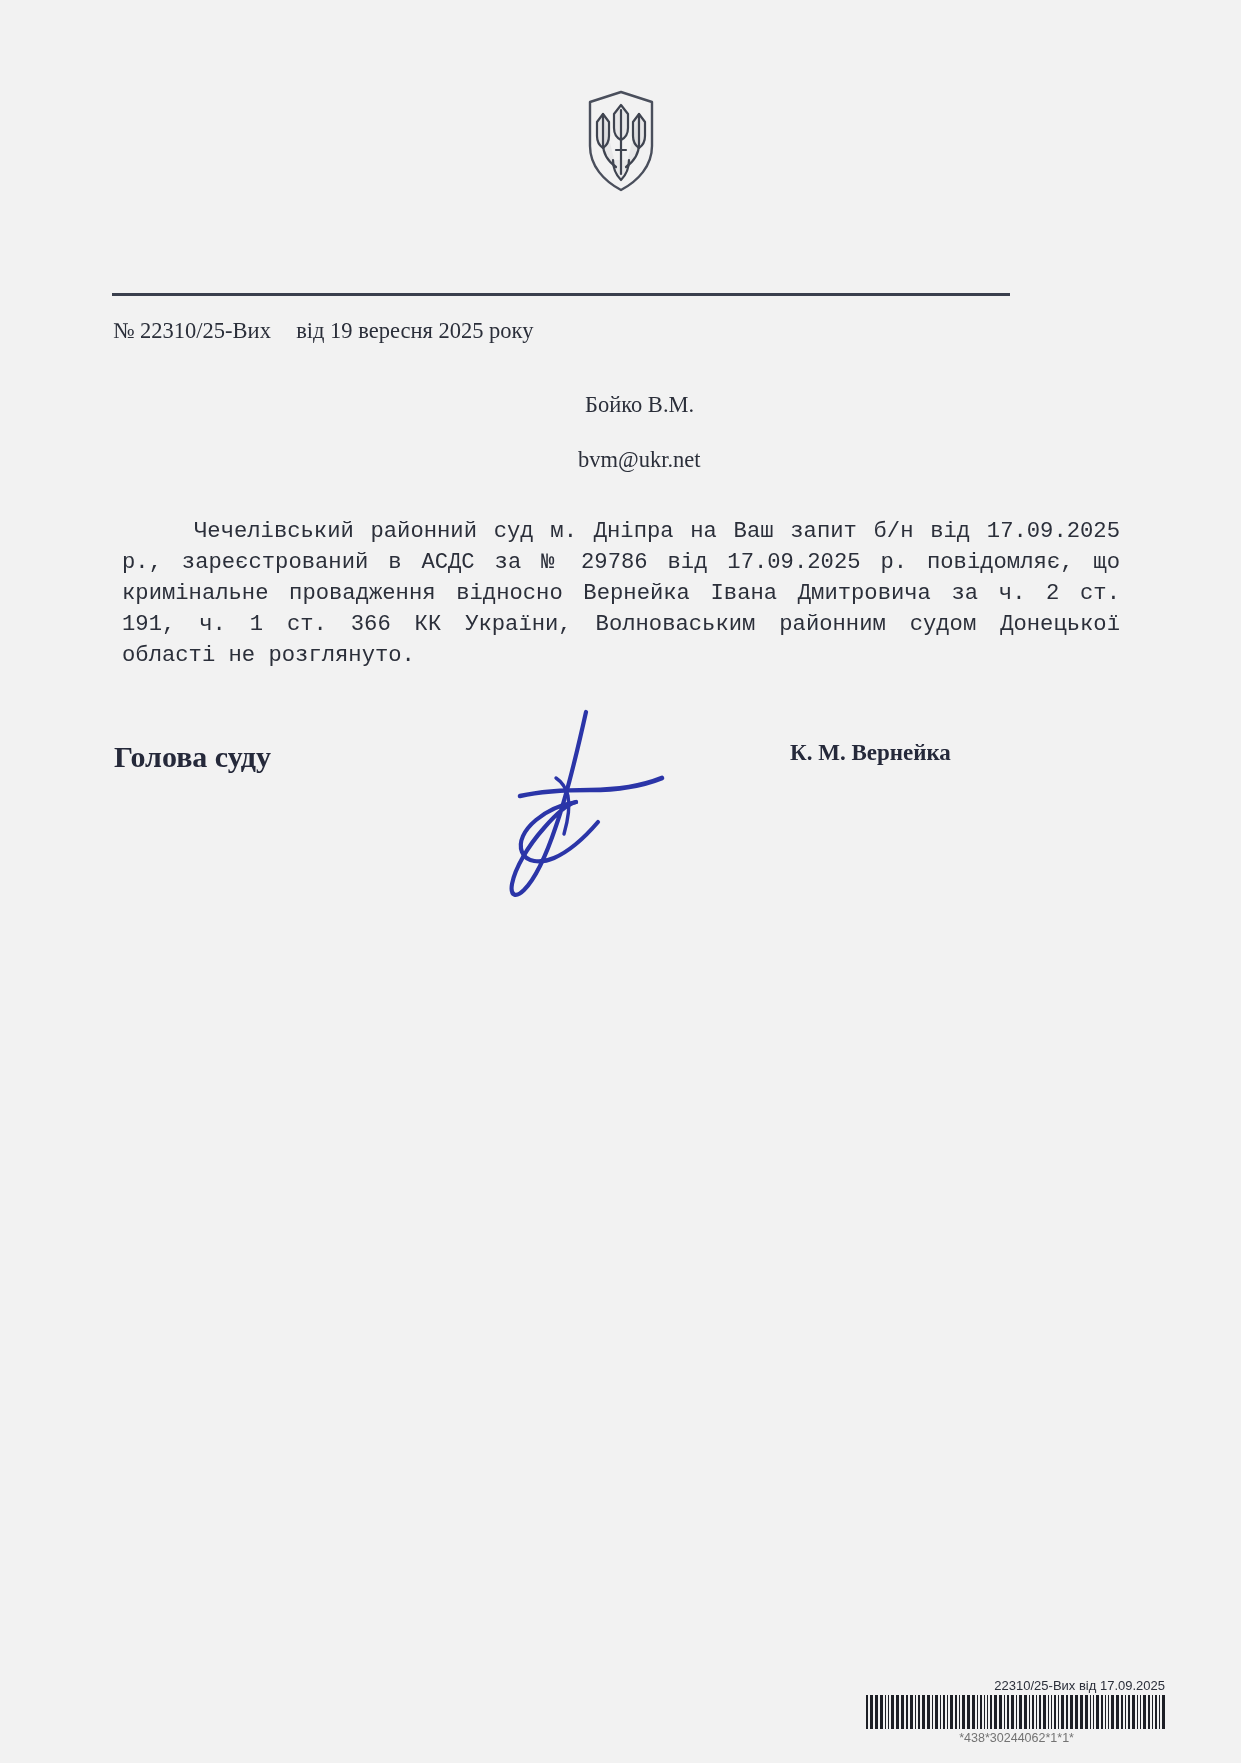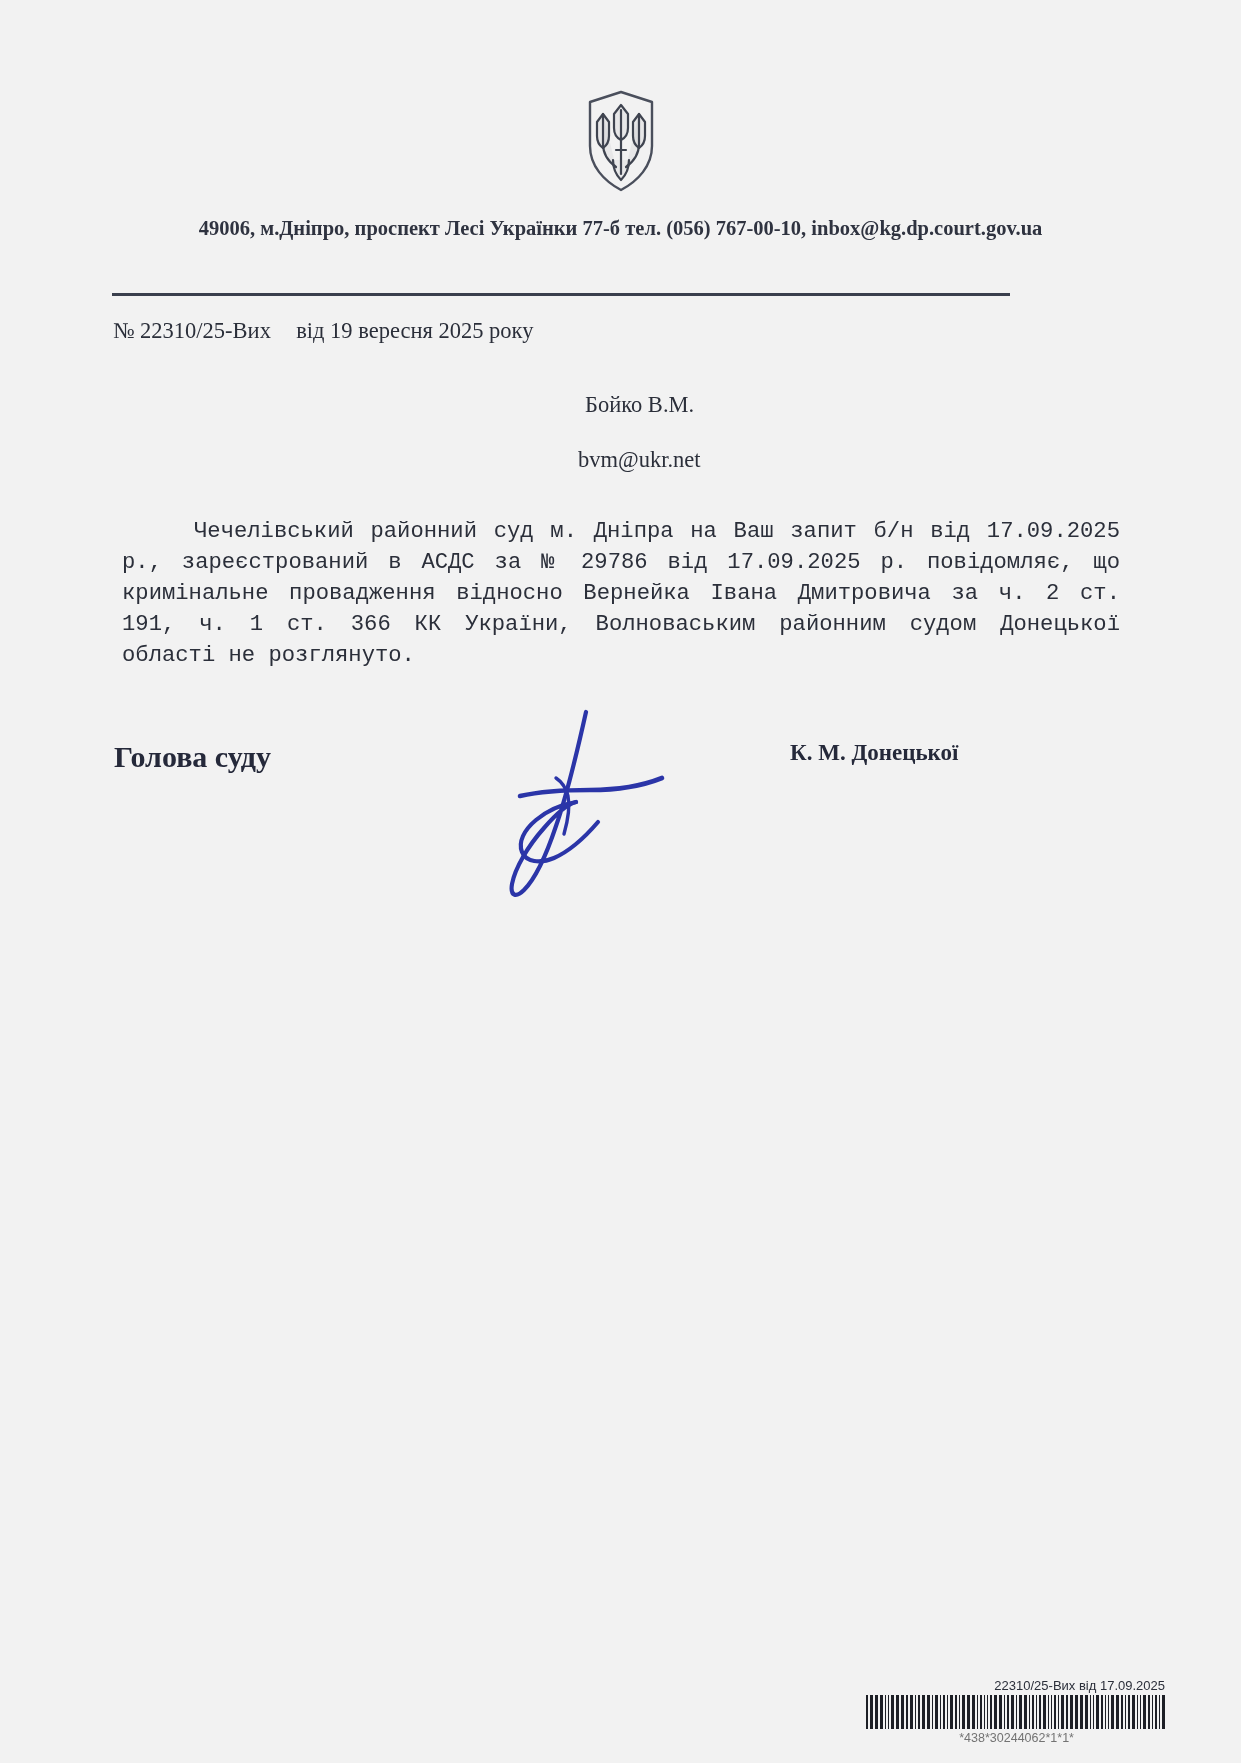--- a/index.html
+++ b/index.html
@@ -209,39 +209,38 @@
         <path d="M56 26 L56 56 C56 66 50 74 43 79"></path>
         <path d="M50 34 L56 26 L62 34 L62 48 C62 54 59 58 56 60 C53 58 50 54 50 48 Z"></path>
 
         <path d="M30 72 C30 82 34 88 38 92 C42 88 46 82 46 72"></path>
         <path d="M33 62 L43 62"></path>
       </g>
     </svg>
   </div>
 
   <div class="header">
-    <div class="court-contacts">49006, м.Дніпро, проспект Лесі Українки 77-б  тел. (056) 767-00-10, inbox@kg.dp.court.gov.ua</div>
   </div>
   <div class="rule"></div>
 
   <div class="refline">
     <span>№ 22310/25-Вих</span>
     <span class="gap"></span>
     <span>від 19 вересня 2025 року</span>
   </div>
 
   <div class="addressee">Бойко В.М.</div>
   <div class="addressee-email">bvm@ukr.net</div>
 
   <div class="body-text">
     <p class="indent">Чечелівський районний суд м. Дніпра на Ваш запит б/н від 17.09.2025 р., зареєстрований в АСДС за № 29786 від 17.09.2025 р. повідомляє, що кримінальне провадження відносно Вернейка Івана Дмитровича за ч. 2 ст. 191, ч. 1 ст. 366 КК України, Волноваським районним судом Донецької області не розглянуто.</p>
   </div>
 
   <div class="sig-title">Голова суду</div>
-  <div class="sig-name">К. М. Донецької</div>
+  <div class="sig-name">К. М. Вернейка</div>
 
   <div class="signature">
     <svg width="210" height="220" viewBox="0 0 210 220" aria-hidden="true">
       <g fill="none" stroke="#2b35a8" stroke-linecap="round" stroke-linejoin="round">
         <path d="M96 12 C88 48 78 92 66 126 C56 156 44 180 34 190 C26 198 20 196 22 184 C25 168 38 146 54 128 C66 114 78 104 86 102" stroke-width="4.2"></path>
         <path d="M86 102 C74 104 58 110 46 120 C34 130 28 142 32 152 C36 162 50 164 64 158 C80 151 96 136 108 122" stroke-width="4.2"></path>
         <path d="M30 96 C48 92 74 90 100 90 C126 90 152 86 172 78" stroke-width="4.6"></path>
         <path d="M66 78 C72 82 76 88 78 96 C80 106 78 120 74 134" stroke-width="3.4"></path>
       </g>
     </svg>

